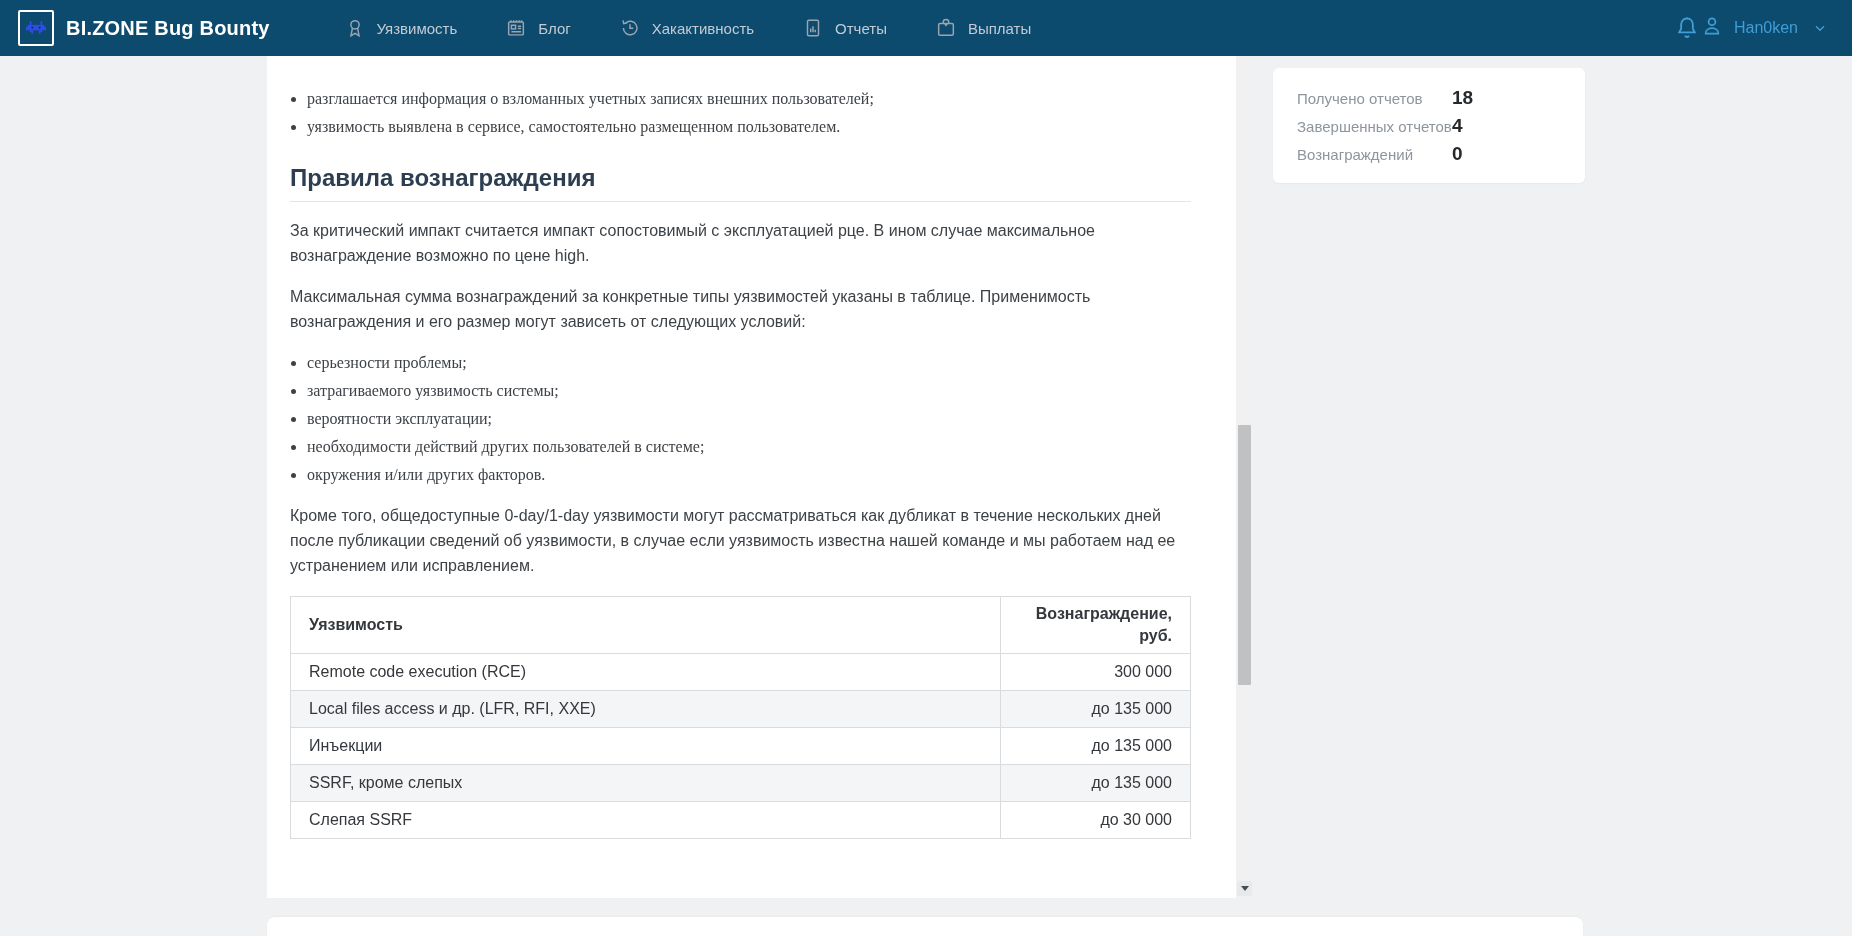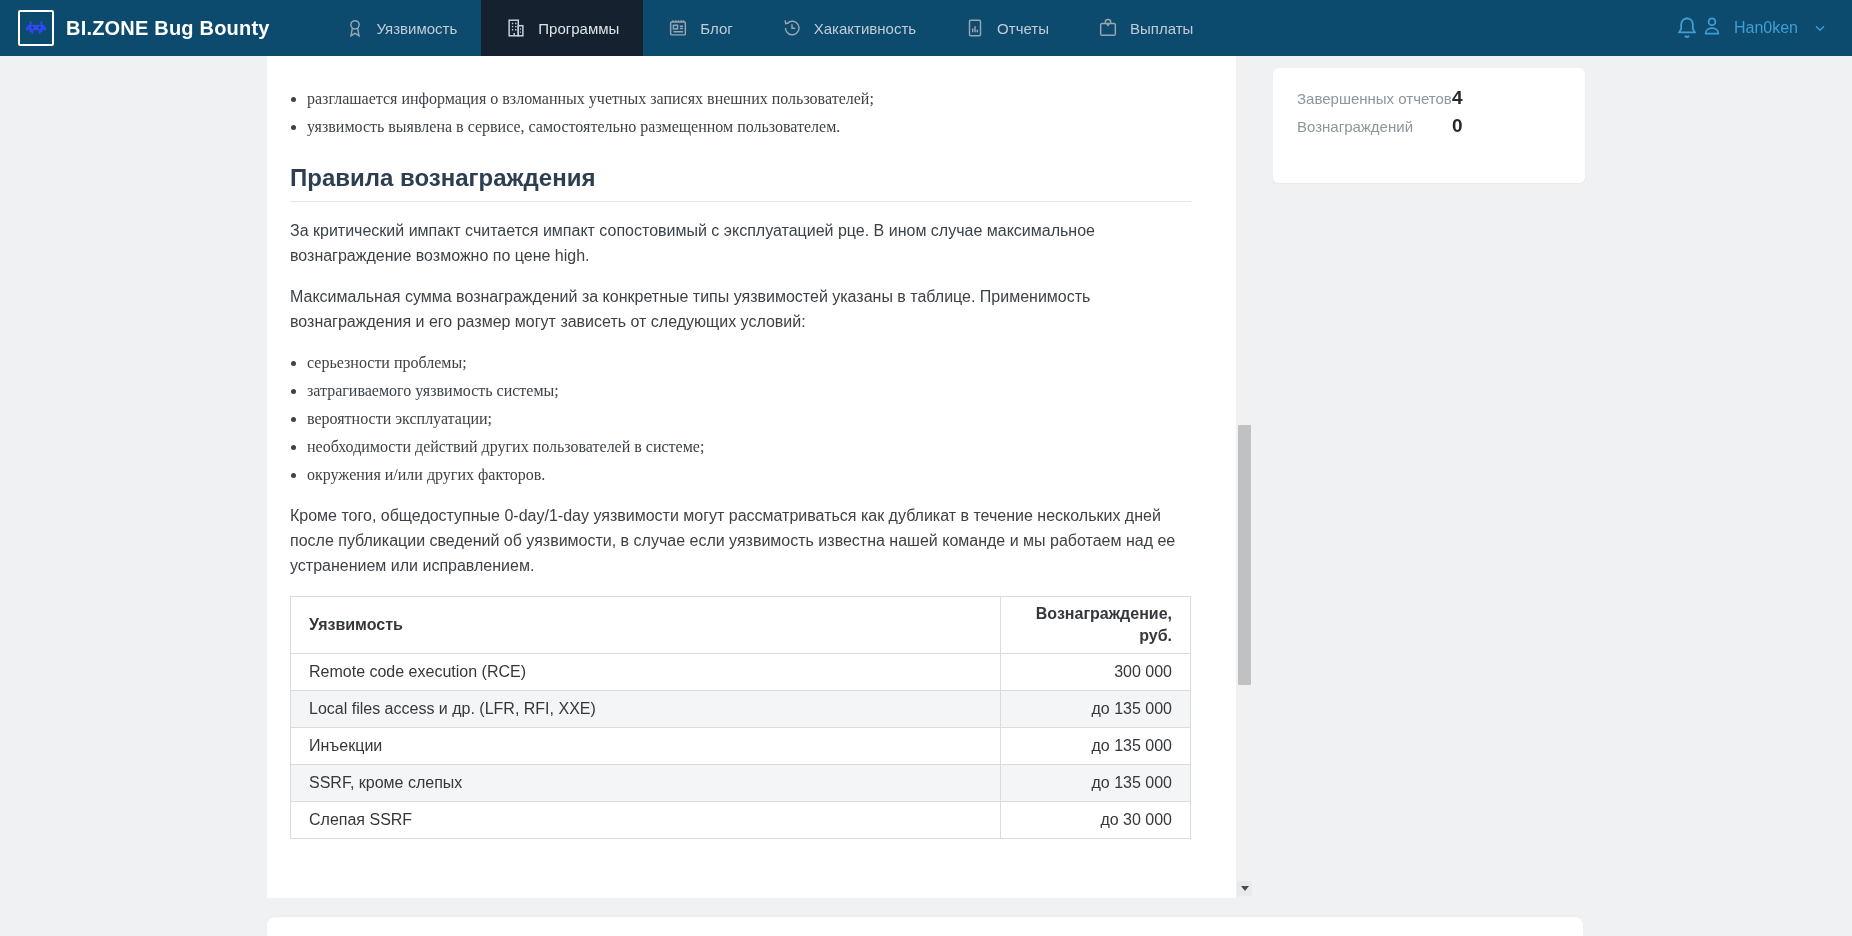--- a/index.html
+++ b/index.html
@@ -153,31 +153,20 @@
     <nav class="nav-menu">
       <div class="nav-item">
         <span class="nav-ico">
           <svg width="22" height="22" viewBox="0 0 24 24" fill="none" stroke-width="1.6">
             <circle cx="12" cy="8.5" r="4.5"></circle>
             <path d="M9.2 12.2 L7.6 20.4 L12 17.8 L16.4 20.4 L14.8 12.2"></path>
           </svg>
         </span>
         <span>Уязвимость</span>
       </div>
-      <div class="nav-item active">
-        <span class="nav-ico">
-          <svg width="22" height="22" viewBox="0 0 24 24" fill="none" stroke-width="1.6">
-            <rect x="4.5" y="3.5" width="10" height="17"></rect>
-            <rect x="14.5" y="9.5" width="5" height="11"></rect>
-            <path d="M7.5 7h1.5 M11 7h1.5 M7.5 10.5h1.5 M11 10.5h1.5 M7.5 14h1.5 M11 14h1.5 M10 20.5v-3"></path>
-            <path d="M16.5 13h1 M16.5 16.5h1"></path>
-          </svg>
-        </span>
-        <span>Программы</span>
-      </div>
       <div class="nav-item">
         <span class="nav-ico">
           <svg width="22" height="22" viewBox="0 0 24 24" fill="none" stroke-width="1.6">
             <rect x="4" y="5.5" width="16" height="14" rx="1"></rect>
             <path d="M6.5 3.5v2 M9.5 3.5v2 M12.5 3.5v2 M15.5 3.5v2 M18 3.5v2"></path>
             <rect x="7" y="9" width="4.5" height="4"></rect>
             <path d="M14 10h3.5 M14 12.5h3.5 M7 16h10.5"></path>
           </svg>
         </span>
         <span>Блог</span>
@@ -301,20 +290,24 @@
     <div class="scrollbar-track">
       <div class="scrollbar-thumb"></div>
       <div class="scrollbar-btn-down">
         <span class="arrow"></span>
       </div>
     </div>
   </section>
 
   <aside class="stats-card">
     <div class="stat-row">
+      <span class="stat-label">Получено отчетов</span>
+      <span class="stat-value">18</span>
+    </div>
+    <div class="stat-row">
       <span class="stat-label">Завершенных отчетов</span>
       <span class="stat-value">4</span>
     </div>
     <div class="stat-row">
       <span class="stat-label">Вознаграждений</span>
       <span class="stat-value">0</span>
     </div>
   </aside>
 
   <div class="footer-card"></div>

